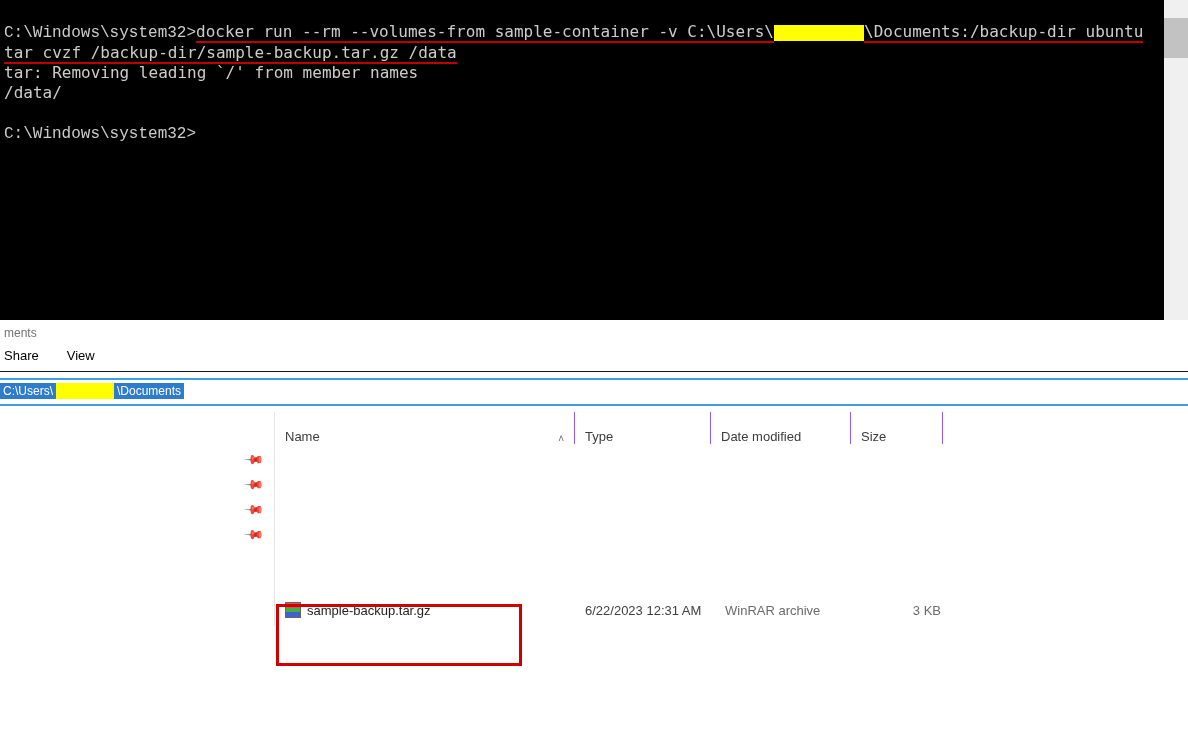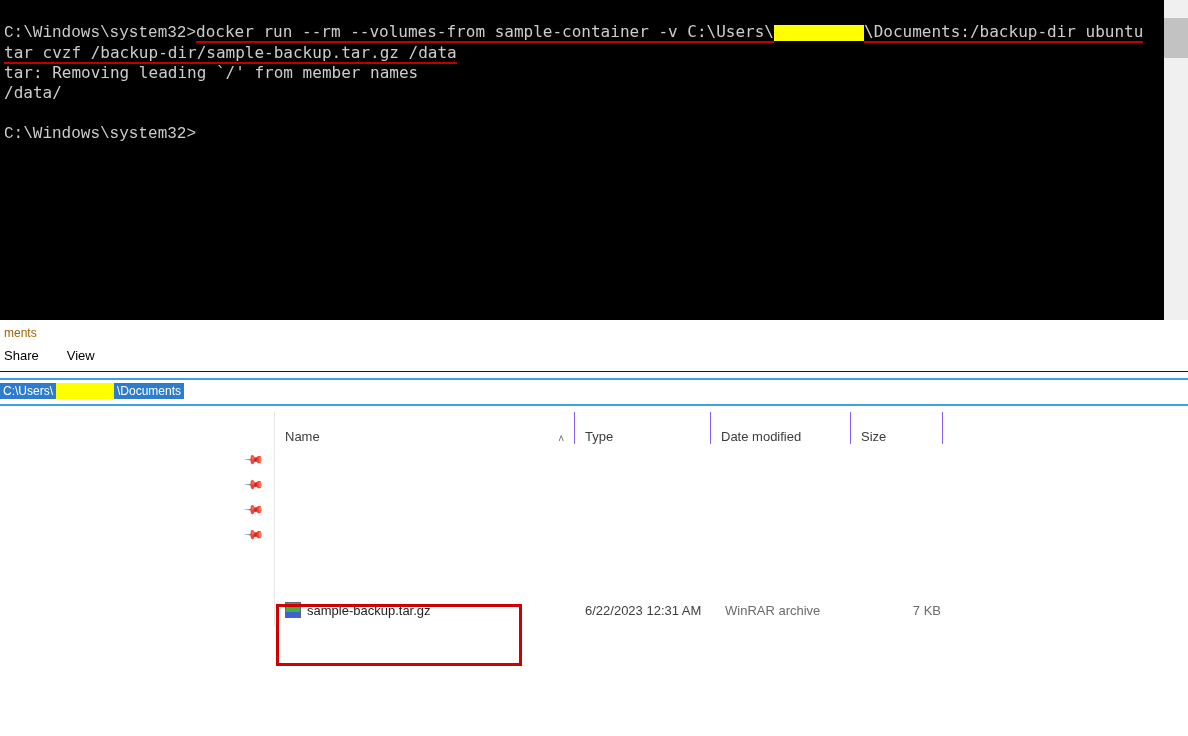--- a/index.html
+++ b/index.html
@@ -52,21 +52,21 @@
     width: 24px;
   }
   .scroll-up { height: 18px; background: #f0f0f0; }
   .scroll-thumb { height: 40px; background: #c2c2c2; }
   
   .explorer {
     width: 1188px;
   }
   .ribbon-title {
     font-size: 12px;
-    color: #a16207;
+    color: #737373;
     padding: 6px 4px 4px 4px;
   }
   .ribbon-tabs {
     display: flex;
     gap: 28px;
     font-size: 13px;
     color: #000;
     padding: 4px 4px 8px 4px;
     border-bottom: 1px solid #0f172a;
   }
@@ -220,19 +220,19 @@
         </div>
       </div>
 
       <div class="filerow">
         <div class="cell name">
           <span class="file-ico"></span>
           <span>sample-backup.tar.gz</span>
         </div>
         <div class="cell date">6/22/2023 12:31 AM</div>
         <div class="cell type">WinRAR archive</div>
-        <div class="cell size">7 KB</div>
+        <div class="cell size">3 KB</div>
       </div>
     </div>
   </div>
 </div>
 
 <div class="highlight-box"></div>
 
 </body></html>

